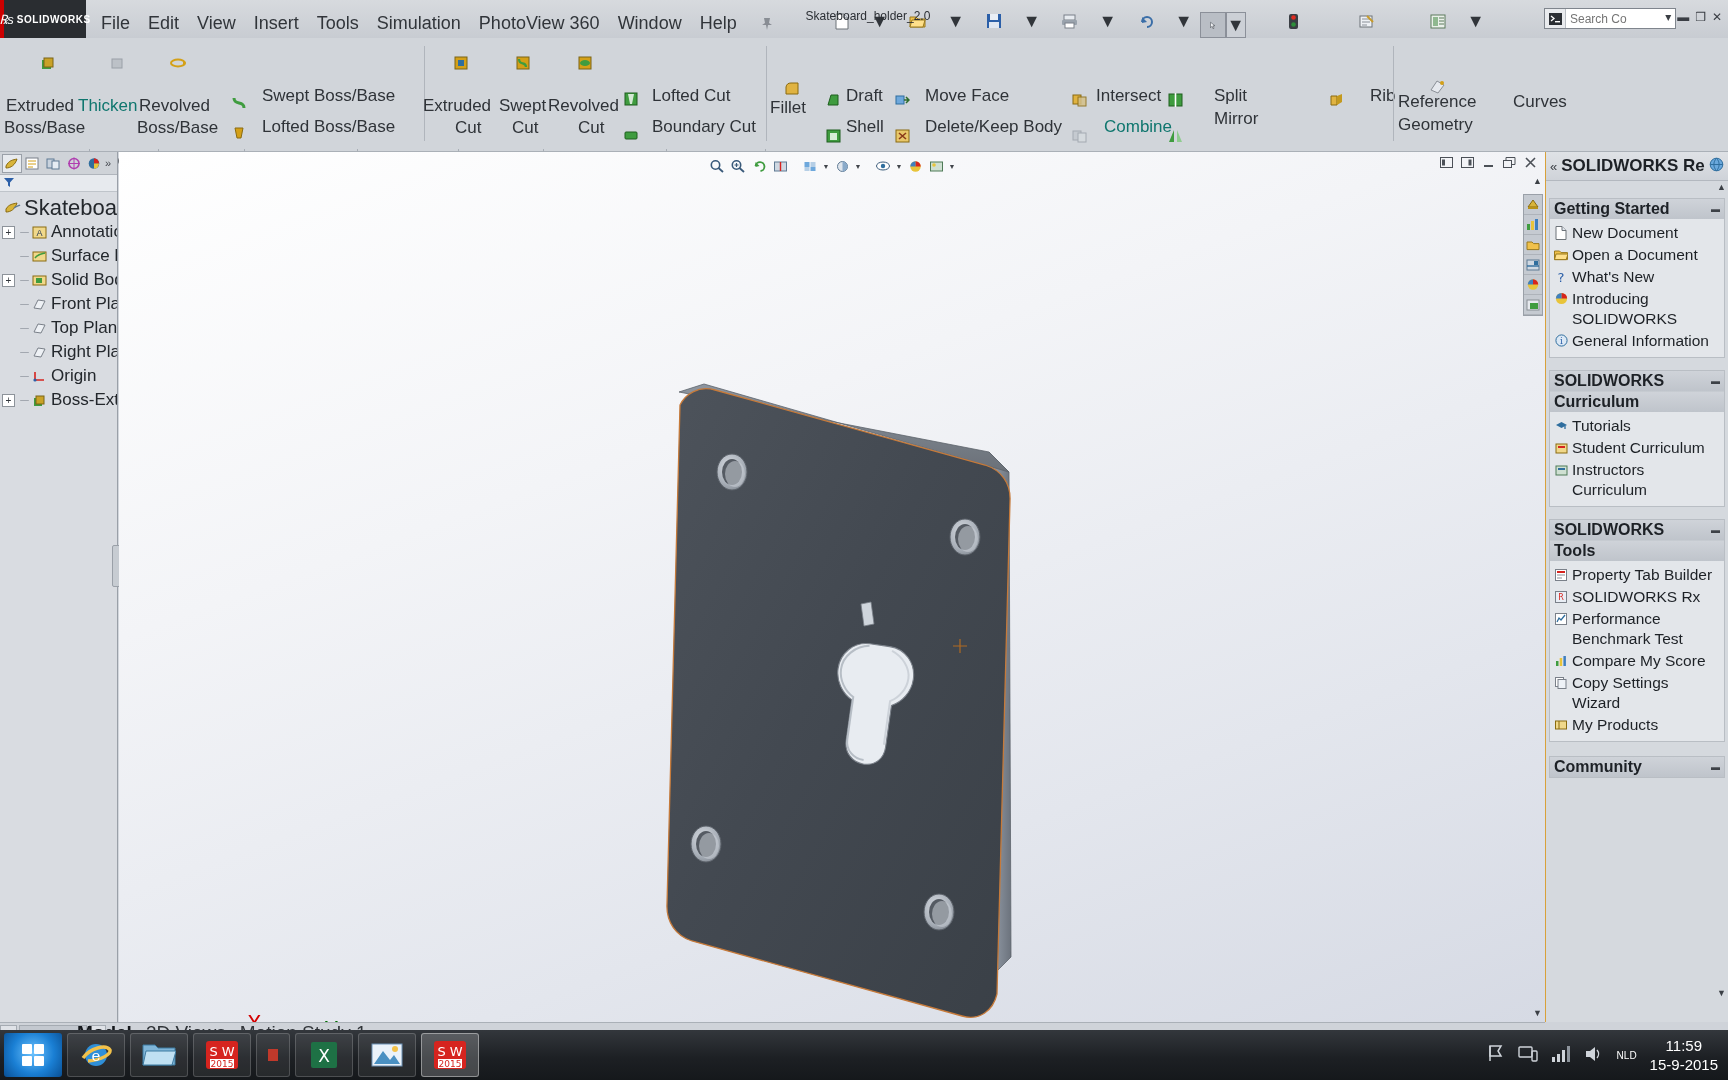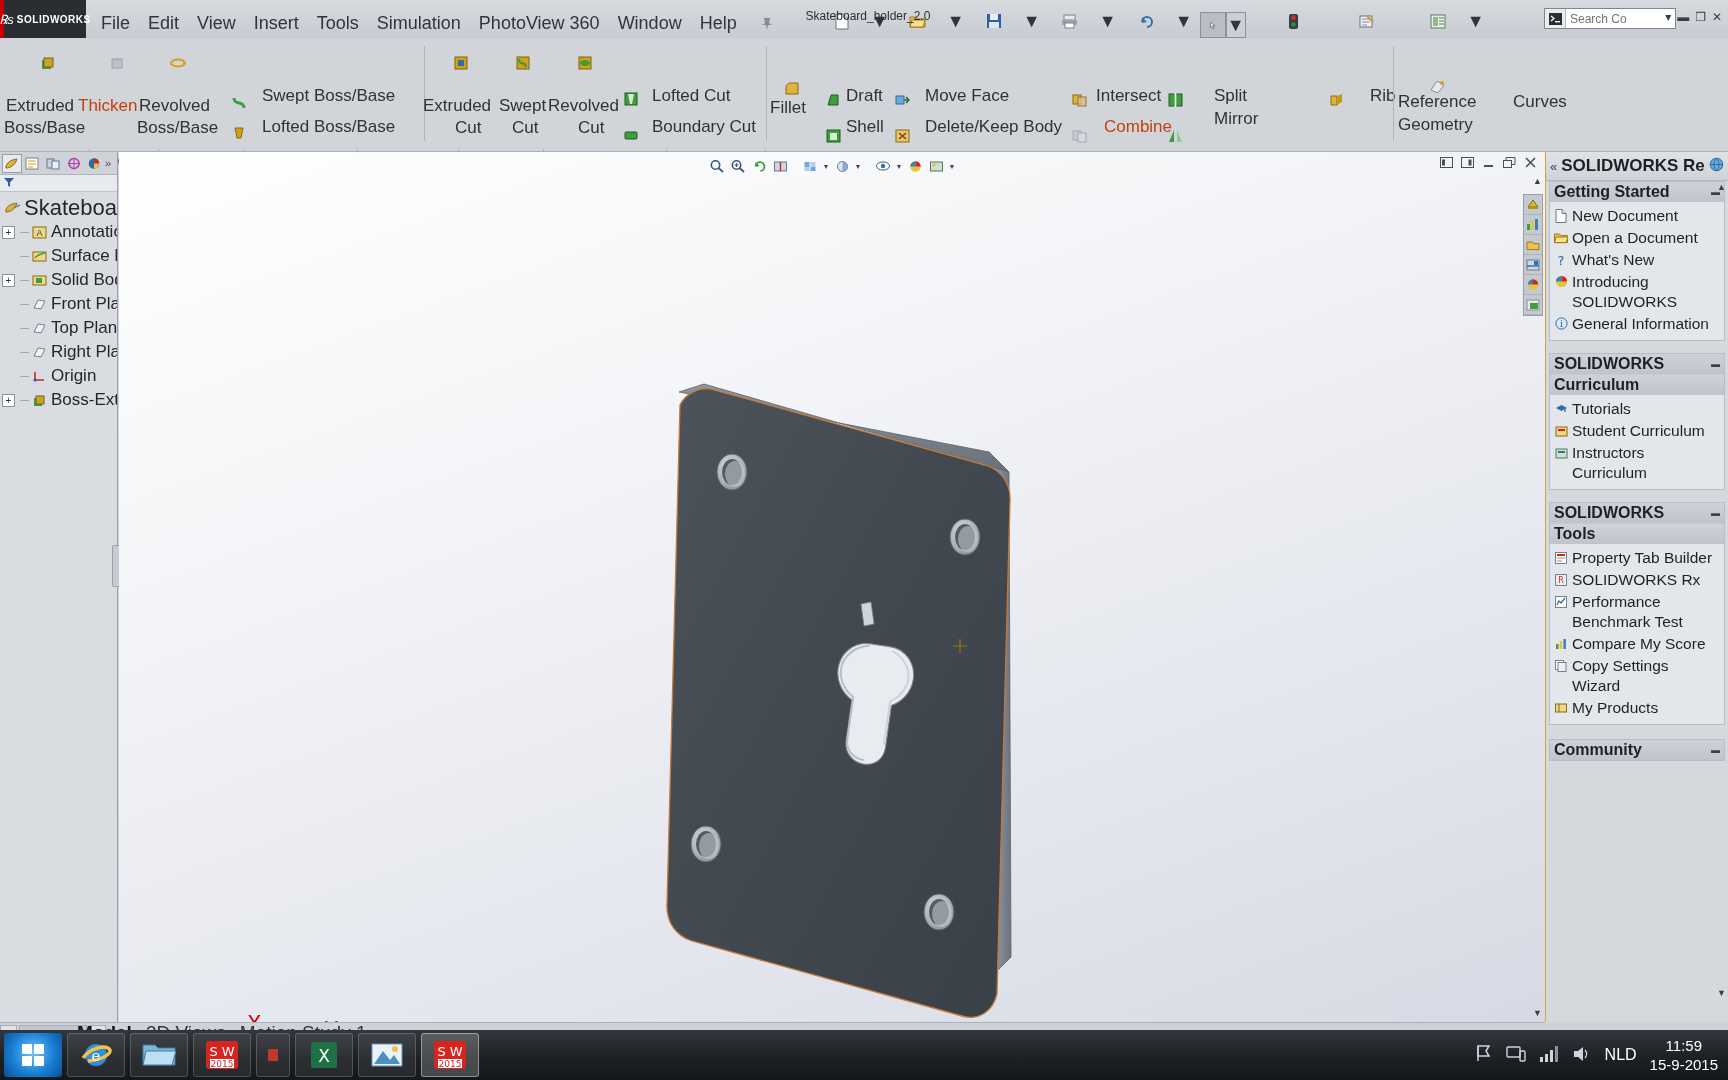--- a/index.html
+++ b/index.html
@@ -57,21 +57,21 @@
   .winctl{position:absolute;right:6px;top:10px;display:flex;gap:6px;align-items:center;
     font-size:12px;color:#3a3e44;}
 
   
   .ribbon{
     position:absolute;left:0;top:38px;width:1728px;height:113px;
     background:#d1d5da;border-bottom:1px solid #aab0b7;overflow:hidden;
   }
   .rsep{position:absolute;top:8px;width:1px;height:95px;background:#b0b5bc;}
   .rlabel{position:absolute;font-size:17px;color:#2f3338;white-space:nowrap;}
-  .rlabel.dim{color:#c2410c;}
+  .rlabel.dim{color:#0f766e;}
   .ricon{position:absolute;width:15px;height:15px;}
 
   
   .tabsrow{
     position:absolute;left:0;top:148px;width:1728px;height:22px;
     display:flex;align-items:flex-end;
   }
   .tabsrow .tab{
     font-size:19px;color:#3a3e44;padding:0 5px;border-right:1px solid #a8aeb5;
     line-height:21px;white-space:nowrap;
@@ -153,21 +153,21 @@
     overflow:hidden;
   }
   .tp-header{
     height:28px;display:flex;align-items:center;gap:4px;padding:0 4px;
     background:linear-gradient(#dfe2e6,#cfd3d9);border-bottom:1px solid #b3b8bf;
   }
   .tp-header .chev{font-size:13px;color:#3a3e44;}
   .tp-header .ttl{font-size:17px;font-weight:bold;color:#1d2126;white-space:nowrap;overflow:hidden;}
   .tp-header .gicon{margin-left:auto;font-size:12px;}
 
-  .tp-section{margin:0 3px 0 3px;background:#0369a1;border:1px solid #b9bec4;}
+  .tp-section{margin:17px 3px 0 3px;background:#0369a1;border:1px solid #b9bec4;}
   .tp-sec-title{
     background:linear-gradient(#cfd3d9,#bfc4cb);
     font-size:16px;font-weight:bold;color:#1d2126;padding:1px 4px;
     display:flex;align-items:center;white-space:nowrap;overflow:hidden;
   }
   .tp-sec-title .mm{margin-left:auto;font-size:9px;color:#3d4147;}
   .tp-sec-title2{
     background:linear-gradient(#cfd3d9,#bfc4cb);
     font-size:16px;font-weight:bold;color:#1d2126;padding:1px 4px;
     border-top:1px solid #c6cbd1;white-space:nowrap;overflow:hidden;
@@ -217,21 +217,21 @@
     width:58px;height:44px;margin-left:5px;border:1px solid rgba(255,255,255,.18);
     border-radius:3px;background:rgba(255,255,255,.07);
     display:flex;align-items:center;justify-content:center;box-sizing:border-box;
   }
   .tbtn.act{background:rgba(255,255,255,.2);border-color:rgba(255,255,255,.4);}
   .tray{
     margin-left:auto;display:flex;align-items:center;gap:13px;padding-right:10px;
     color:#e8eaec;font-size:13px;
   }
   .clock{color:#fff;font-size:15px;text-align:center;line-height:19px;}
-  .lang{color:#fff;font-size:16px;text-align:right;}
+  .lang{color:#fff;font-size:10px;text-align:right;}
 </style>
 </head>
 <body>
 
 <div class="app">
 
   <div class="menubar">
     <div class="sw-logo">
       <span class="lgmark">℞s</span>
       <span class="lgtxt">SOLIDWORKS</span>

